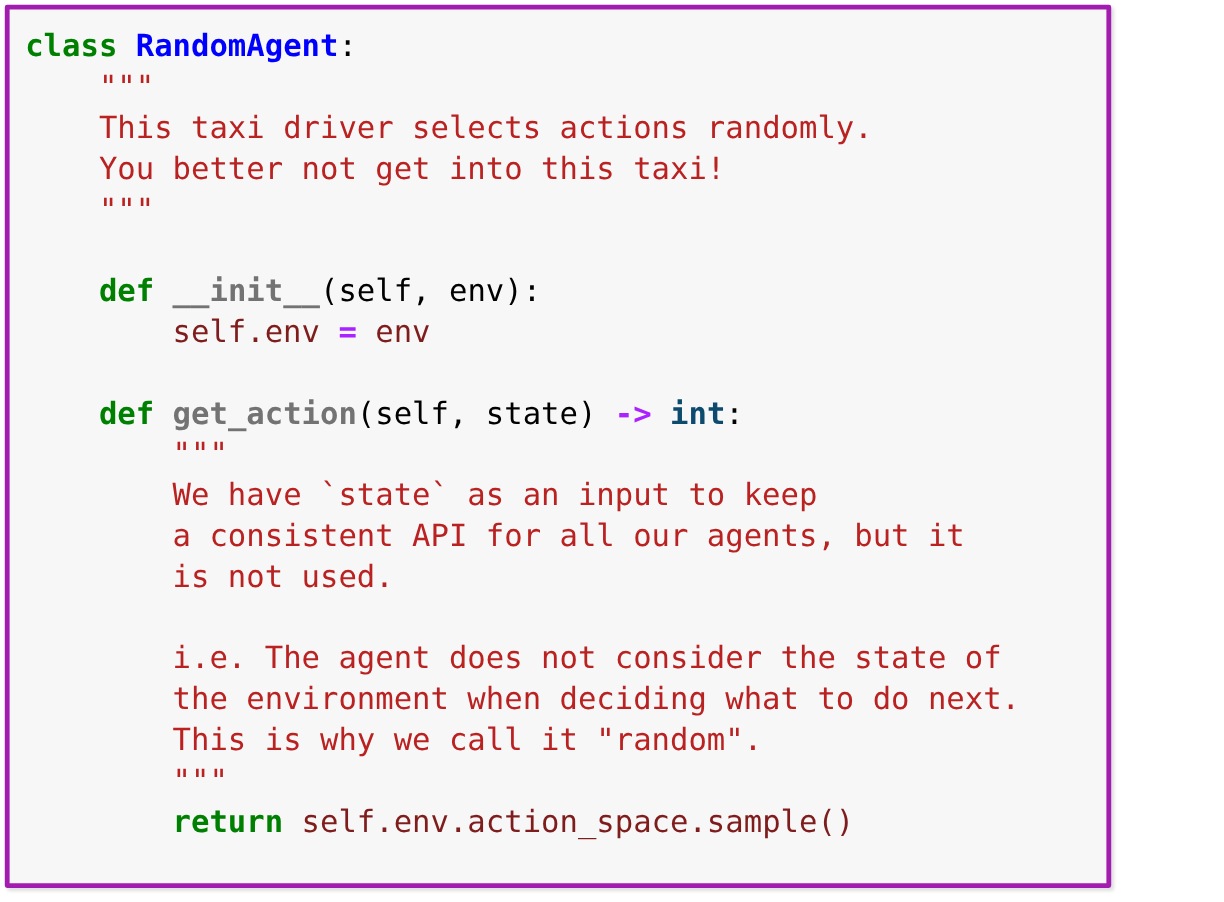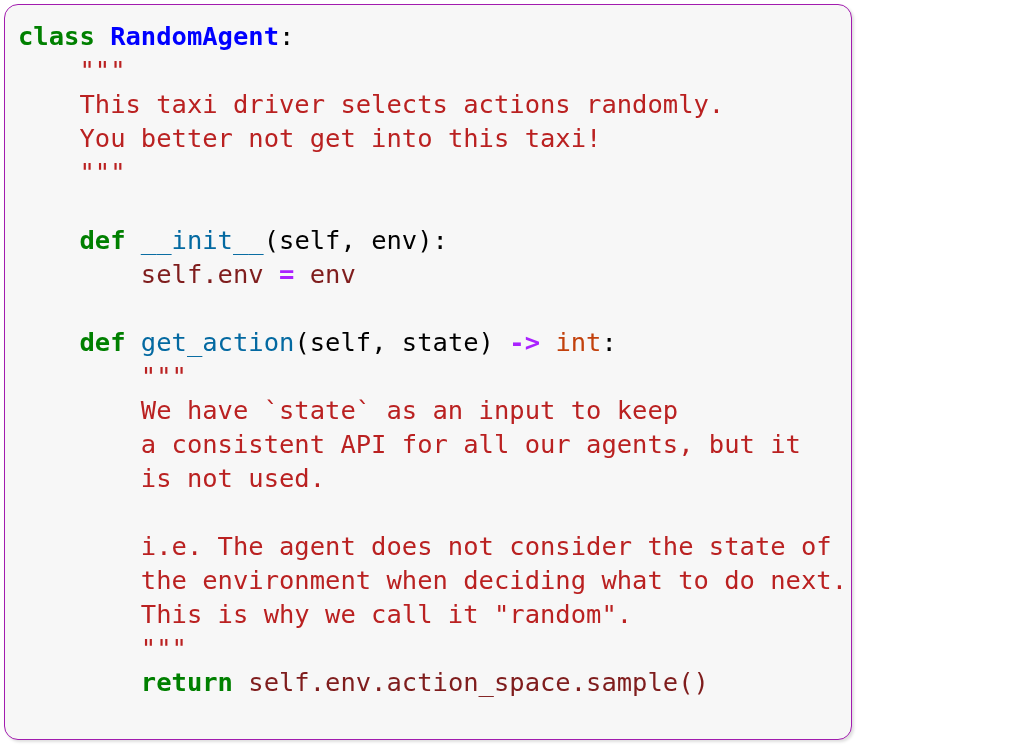--- a/index.html
+++ b/index.html
@@ -12,26 +12,26 @@
     width: 1020px;
     height: 752px;
     overflow: hidden;
     font-family: "DejaVu Sans Mono", monospace;
   }
 
   #code-card {
     position: absolute;
     left: 4px;
     top: 4px;
-    width: 848px;
+    width: 922px;
     height: 736px;
     box-sizing: border-box;
     background: #f7f7f7;
-    border: 1px solid #a21caf;
-    border-radius: 14px;
+    border: 4px solid #a21caf;
+    border-radius: 2px;
     box-shadow: 2px 2px 3px rgba(0,0,0,0.13);
     overflow: hidden;
   }
 
   #code-block {
     position: absolute;
     left: 13px;
     top: 14px;
     margin: 0;
     padding: 0;
@@ -45,23 +45,23 @@
   }
 
   .code-line {
     display: block;
     height: 34px;
     white-space: pre;
   }
 
   
   .tok-k   { color: #008000; font-weight: bold; }   
-  .tok-kt  { color: #c2410c; font-weight: normal; margin-top: 40px; } 
+  .tok-kt  { color: #0c4a6e; font-weight: bold; margin-top: 40px; } 
   .tok-nc  { color: #0000ff; font-weight: bold; }   
-  .tok-nf  { color: #0369a1; font-weight: normal; } 
+  .tok-nf  { color: #737373; font-weight: bold; } 
   .tok-s   { color: #ba2121; }                      
   .tok-o   { color: #aa22ff; font-weight: bold; }   
   .tok-p   { color: #000000; }                      
   .tok-n   { color: #7f1d1d; }                      
 </style>
 </head>
 <body>
 
 <div id="code-card">
   <pre id="code-block"><span class="code-line"><span class="tok-k">class</span><span class="tok-p"> </span><span class="tok-nc">RandomAgent</span><span class="tok-p">:</span></span><span class="code-line"><span class="tok-p">    </span><span class="tok-s">"""</span></span><span class="code-line"><span class="tok-p">    </span><span class="tok-s">This taxi driver selects actions randomly.</span></span><span class="code-line"><span class="tok-p">    </span><span class="tok-s">You better not get into this taxi!</span></span><span class="code-line"><span class="tok-p">    </span><span class="tok-s">"""</span></span><span class="code-line">&nbsp;</span><span class="code-line"><span class="tok-p">    </span><span class="tok-k">def</span><span class="tok-p"> </span><span class="tok-nf">__init__</span><span class="tok-p">(self, env):</span></span><span class="code-line"><span class="tok-n">        self.env </span><span class="tok-o">=</span><span class="tok-n"> env</span></span><span class="code-line">&nbsp;</span><span class="code-line"><span class="tok-p">    </span><span class="tok-k">def</span><span class="tok-p"> </span><span class="tok-nf">get_action</span><span class="tok-p">(self, state) </span><span class="tok-o">-&gt;</span><span class="tok-p"> </span><span class="tok-kt">int</span><span class="tok-p">:</span></span><span class="code-line"><span class="tok-p">        </span><span class="tok-s">"""</span></span><span class="code-line"><span class="tok-p">        </span><span class="tok-s">We have `state` as an input to keep</span></span><span class="code-line"><span class="tok-p">        </span><span class="tok-s">a consistent API for all our agents, but it</span></span><span class="code-line"><span class="tok-p">        </span><span class="tok-s">is not used.</span></span><span class="code-line">&nbsp;</span><span class="code-line"><span class="tok-p">        </span><span class="tok-s">i.e. The agent does not consider the state of</span></span><span class="code-line"><span class="tok-p">        </span><span class="tok-s">the environment when deciding what to do next.</span></span><span class="code-line"><span class="tok-p">        </span><span class="tok-s">This is why we call it "random".</span></span><span class="code-line"><span class="tok-p">        </span><span class="tok-s">"""</span></span><span class="code-line"><span class="tok-p">        </span><span class="tok-k">return</span><span class="tok-n"> self.env.action_space.sample()</span></span><span class="code-line">&nbsp;</span><span class="code-line"><span class="tok-n">agent </span><span class="tok-o">=</span><span class="tok-n"> </span><span class="tok-n">RandomAgent(env)</span></span></pre>

